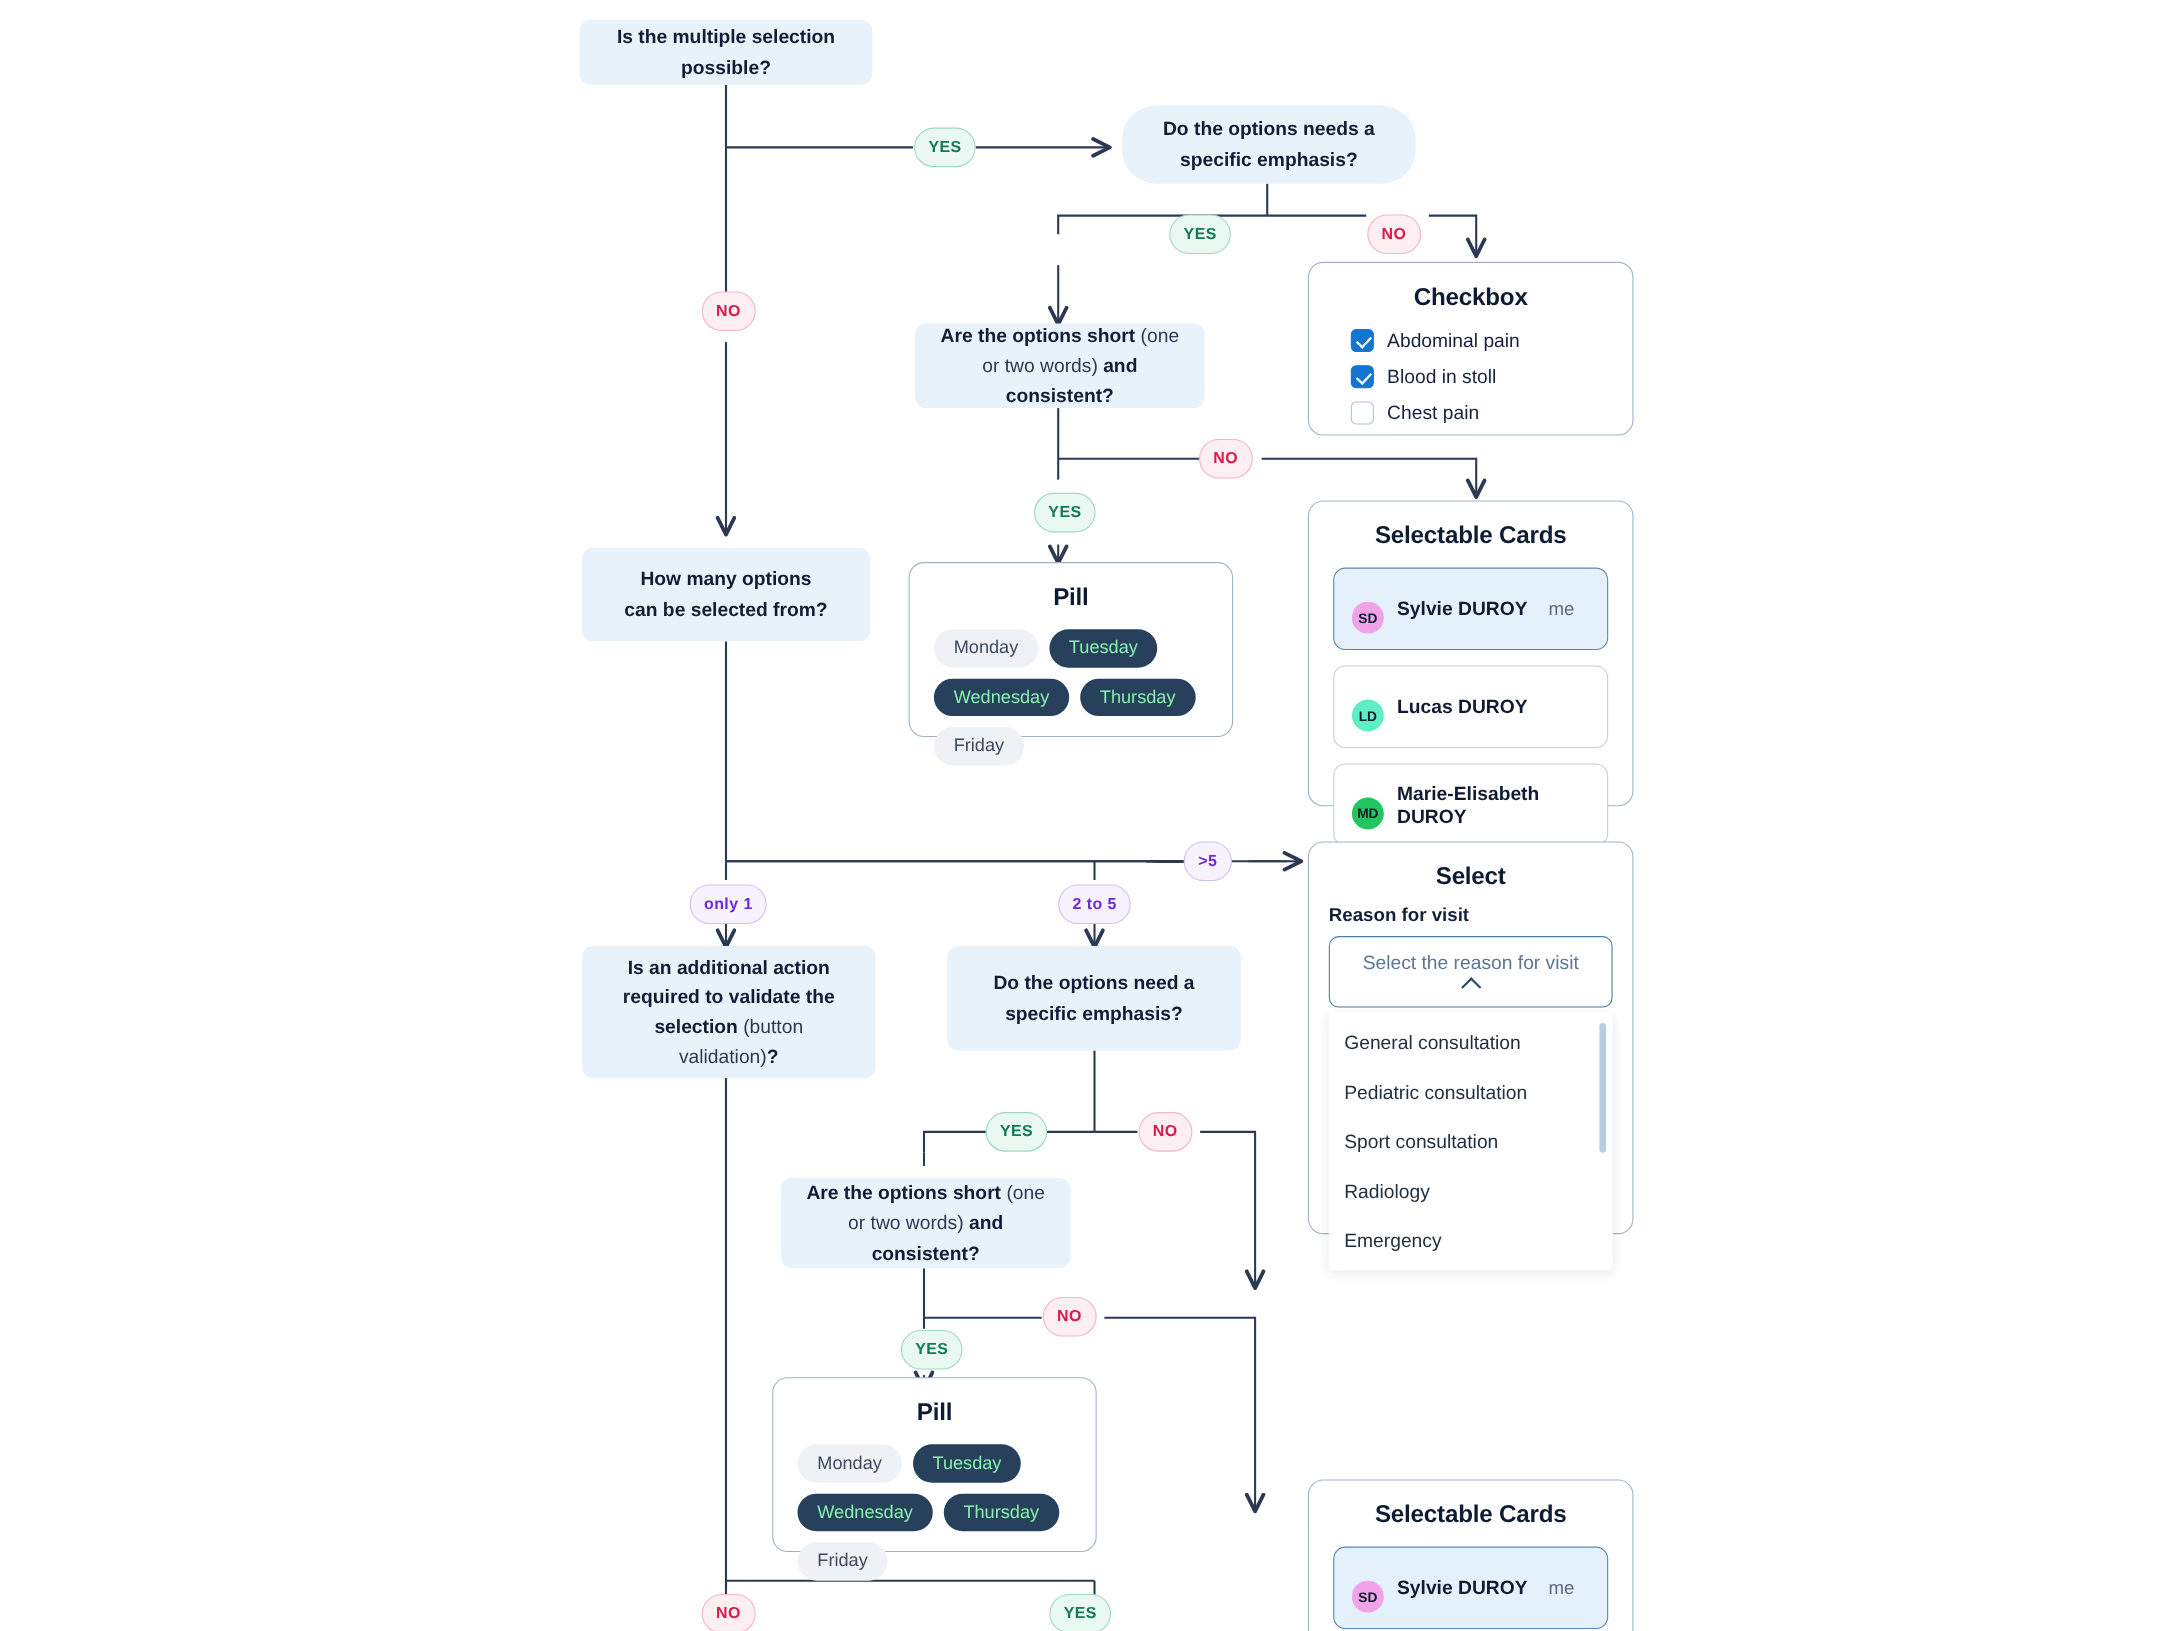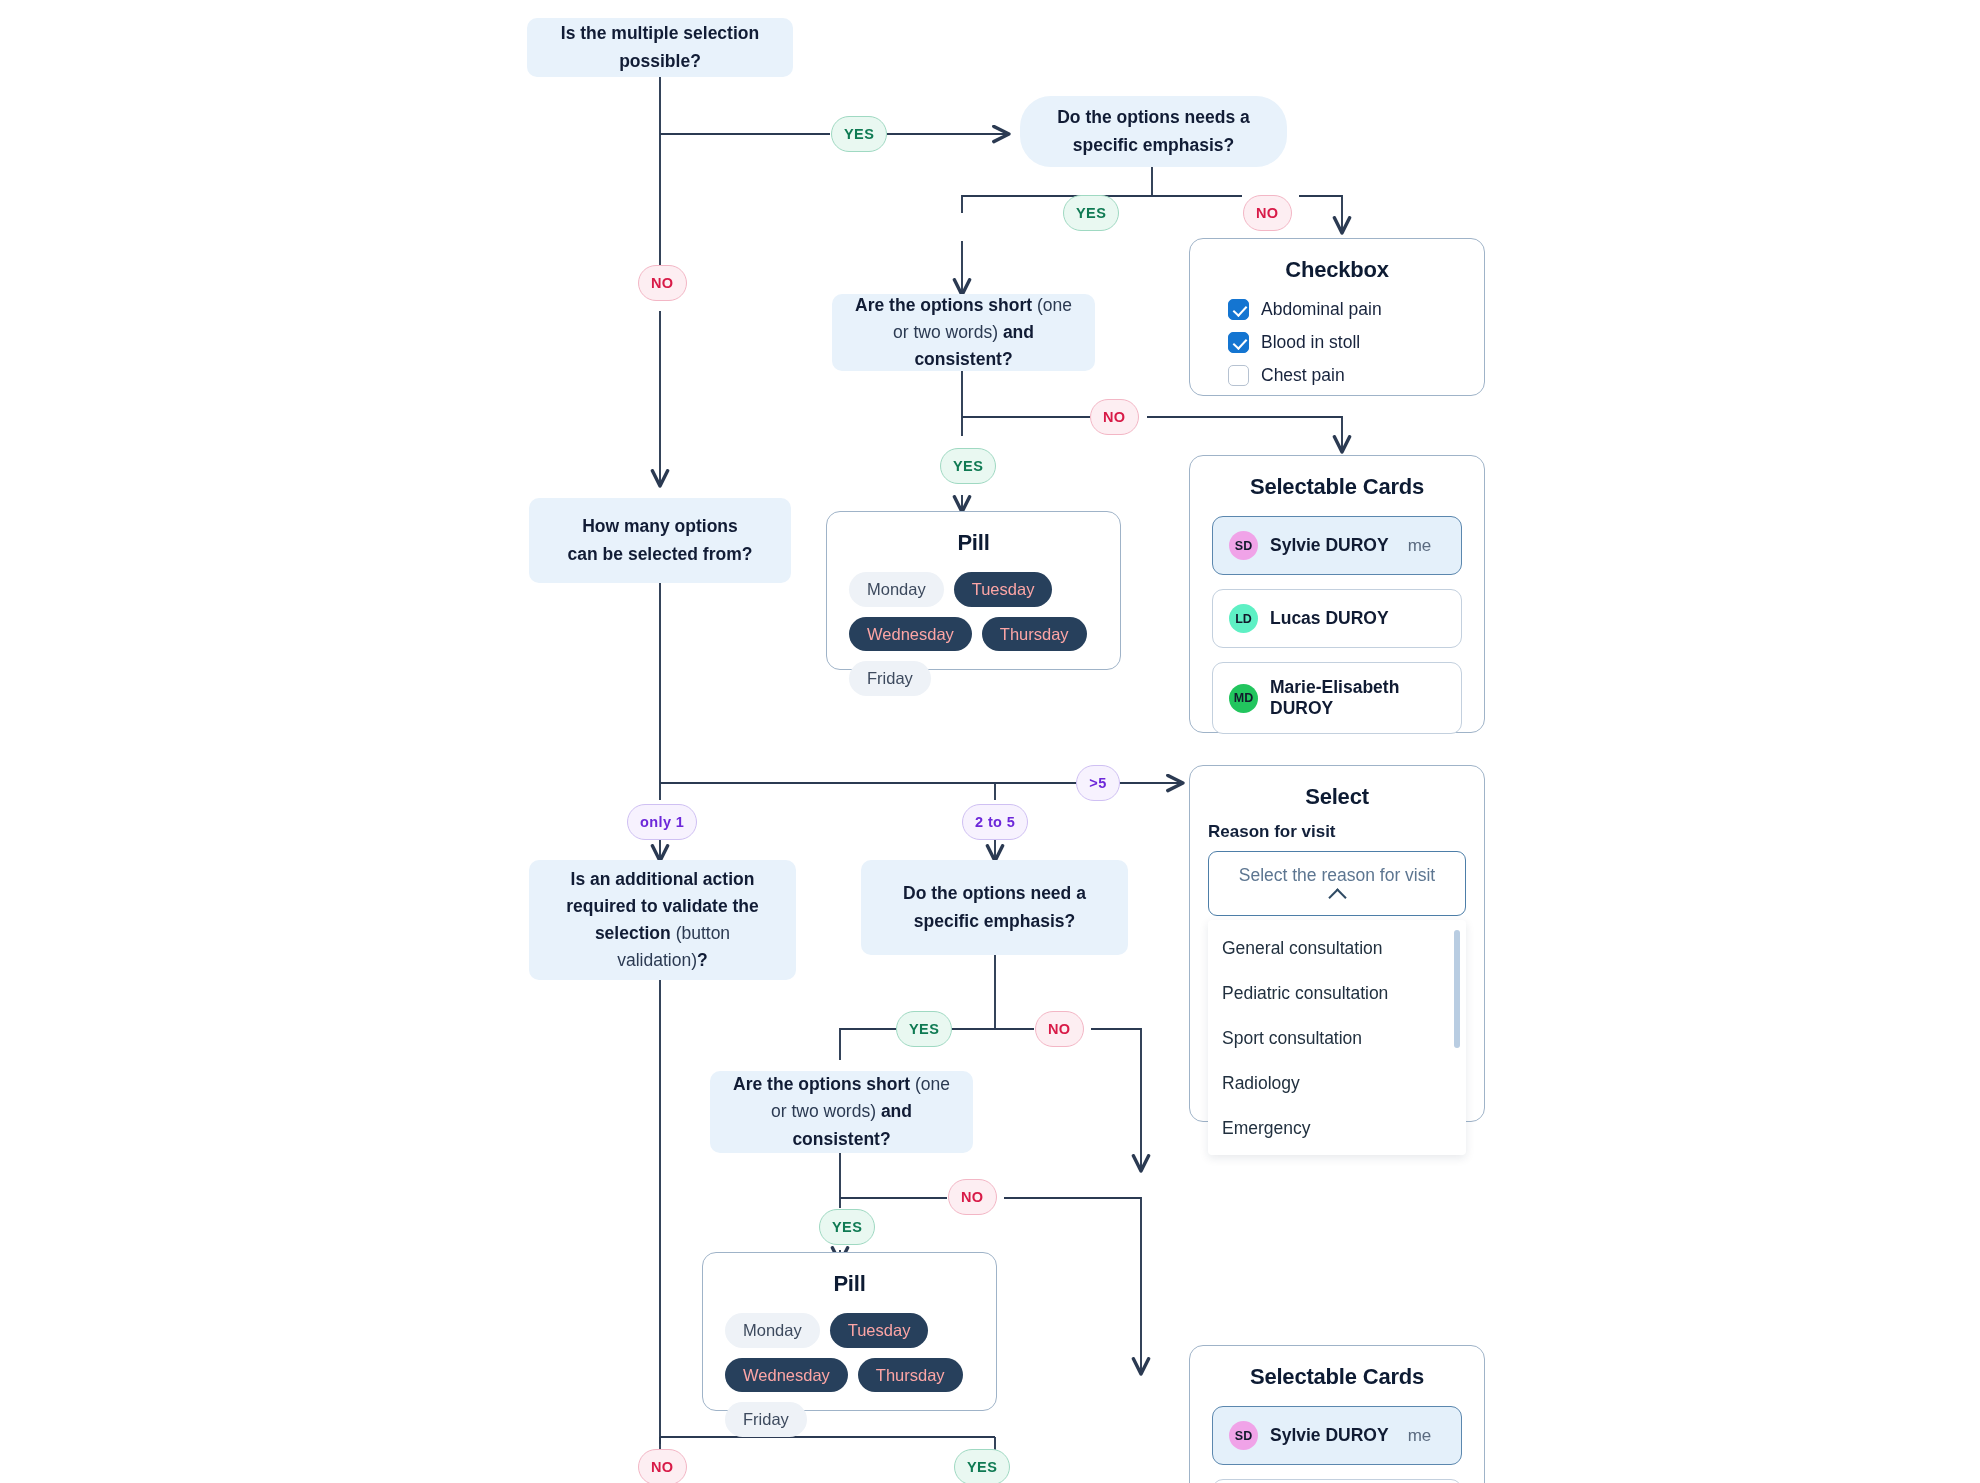--- a/index.html
+++ b/index.html
@@ -68,34 +68,34 @@
   }
   .rad-label { font-size:17.5px; color:#17233c; }
 
   
   .pill-wrap { display:flex; flex-wrap:wrap; gap:10px; justify-content:flex-start; }
   .pill {
     border-radius:999px; padding:9px 18px; font-size:16.5px; line-height:1;
     white-space:nowrap;
   }
   .pill.off { background:#eef2f7; color:#3d4a5e; }
-  .pill.on  { background:#27405c; color:#fca5a5; }
+  .pill.on  { background:#27405c; color:#86efac; }
 
   
   .sc-item {
     display:flex; align-items:center; gap:12px;
     border:1.5px solid #c3d0de; border-radius:11px;
     padding:14px 16px; margin-bottom:14px; background:#fff;
   }
   .sc-item:last-child { margin-bottom:0; }
   .sc-item.sel { background:#e4f0fa; border-color:#5b87ae; }
   .avatar {
     width:29px; height:29px; border-radius:50%; flex:none;
     display:flex; align-items:center; justify-content:center;
-    font-size:12.5px; font-weight:700; color:#111a2c;
+    font-size:12.5px; font-weight:700; color:#111a2c;margin-top:16px;
   }
   .sc-name { font-size:17.5px; font-weight:700; color:#101b33; }
   .sc-me { font-size:17px; font-weight:400; color:#5b6b80; margin-left:7px; }
 
   
   .sel-label { font-size:17px; font-weight:700; color:#12203a; margin-bottom:9px; }
   .sel-control {
     display:flex; align-items:center; justify-content:flex-end;
     border:1.8px solid #4d7ea8; border-radius:9px; background:#fff;
     padding:13px 16px;

